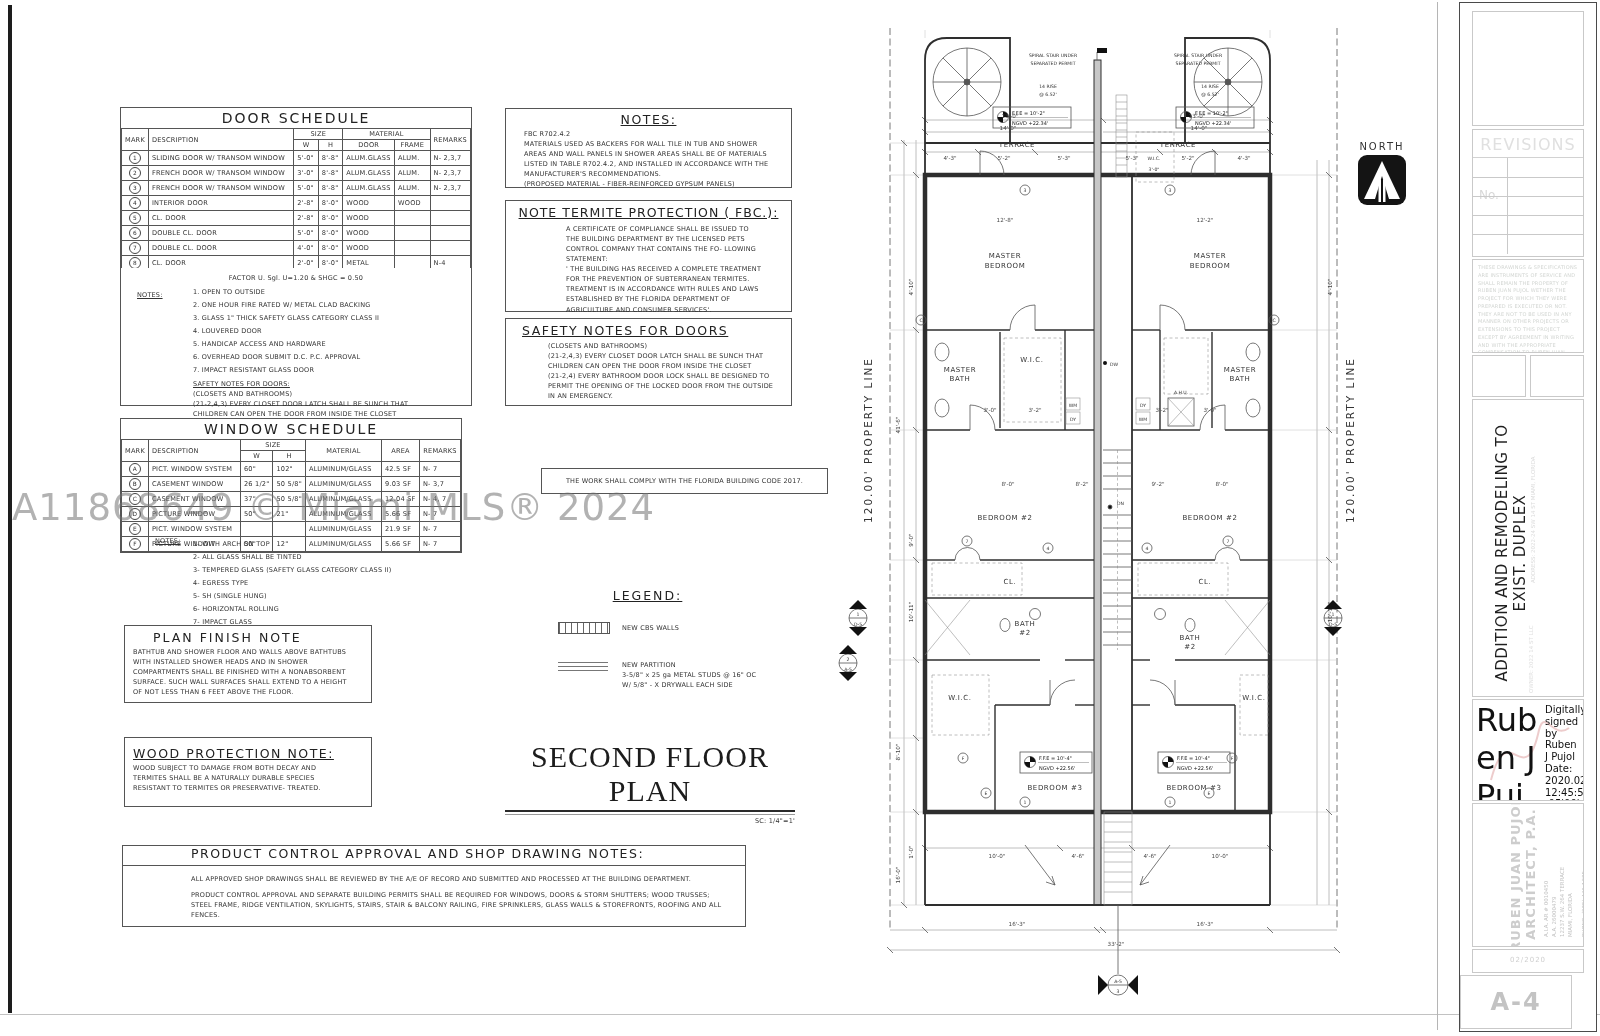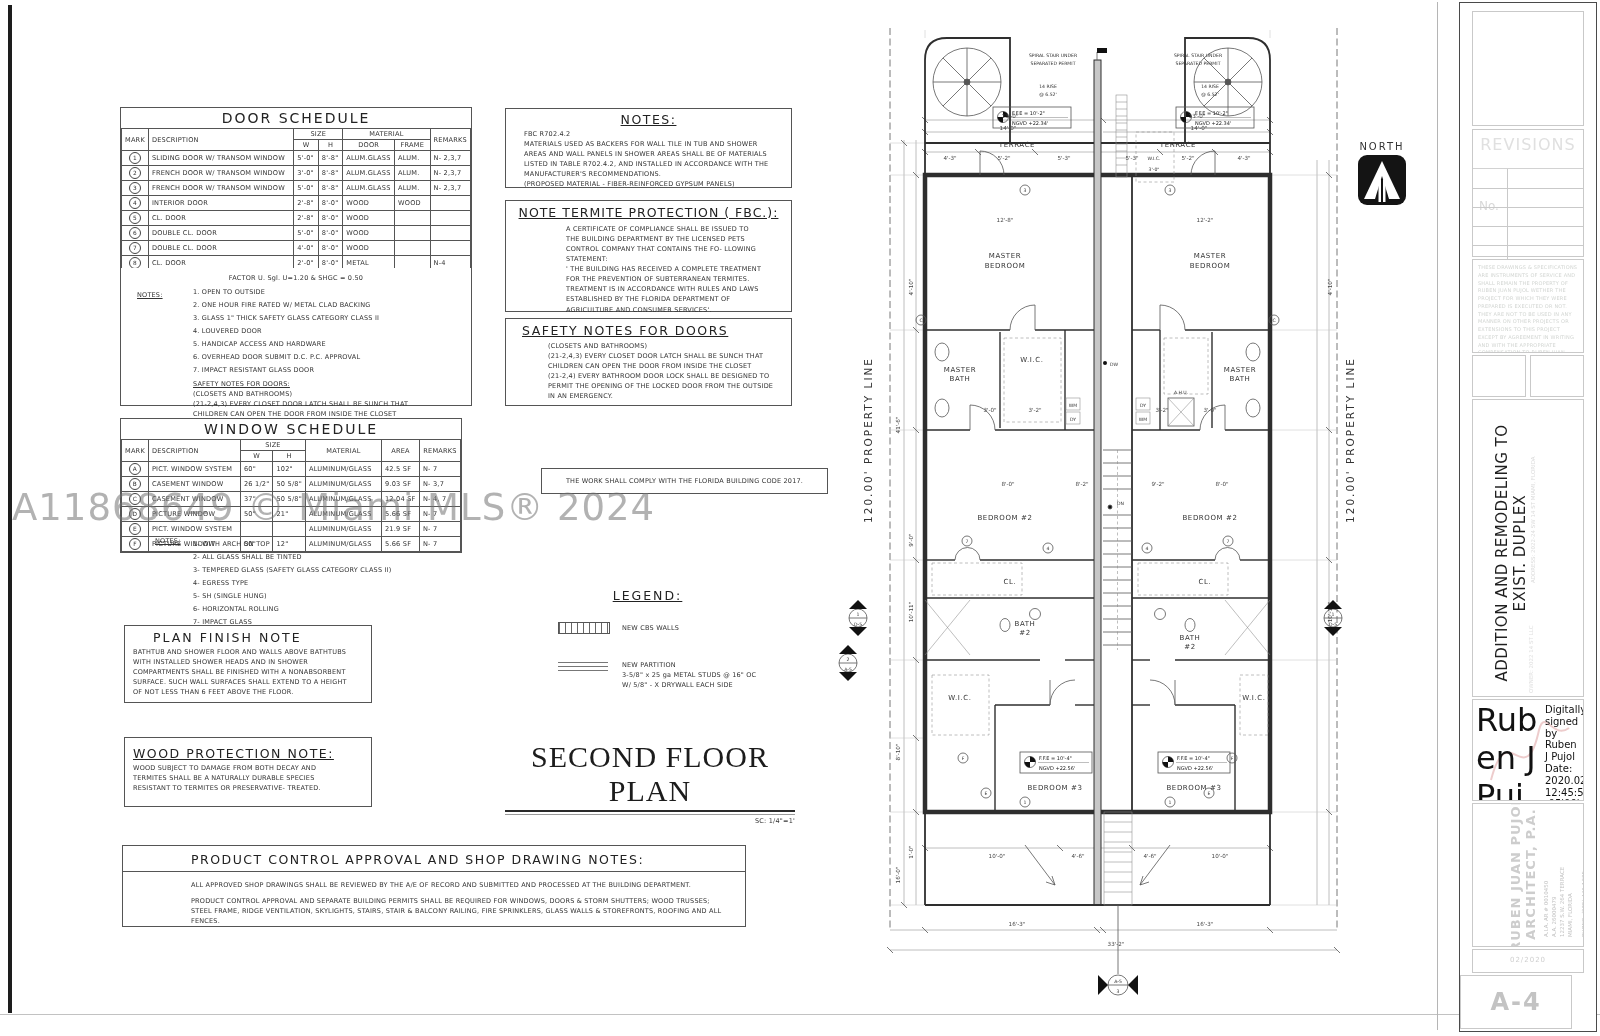--- a/index.html
+++ b/index.html
@@ -327,21 +327,21 @@
   <div class="abs box" style="left:124px;top:625px;width:246px;height:76px;">
     <div class="ntitle" style="margin:4px 0 2px 28px;letter-spacing:2px;">PLAN FINISH NOTE</div>
     <div class="small" style="margin:0 24px 0 8px;">BATHTUB AND SHOWER FLOOR AND WALLS ABOVE BATHTUBS WITH INSTALLED SHOWER HEADS AND IN SHOWER COMPARTMENTS SHALL BE FINISHED WITH A NONABSORBENT SURFACE. SUCH WALL SURFACES SHALL EXTEND TO A HEIGHT OF NOT LESS THAN 6 FEET ABOVE THE FLOOR.</div>
   </div>
   <div class="abs box" style="left:124px;top:737px;width:246px;height:68px;">
     <div class="ntitle u" style="margin:8px 0 2px 8px;letter-spacing:1.5px;">WOOD PROTECTION NOTE:</div>
     <div class="small" style="margin:0 40px 0 8px;">WOOD SUBJECT TO DAMAGE  FROM BOTH DECAY AND TERMITES SHALL BE A  NATURALLY DURABLE SPECIES RESISTANT TO   TERMITES OR PRESERVATIVE- TREATED.</div>
   </div>
 
   <div class="abs box" style="left:122px;top:845px;width:622px;height:80px;">
-    <div class="ntitle" style="margin:6px 0 4px 68px;letter-spacing:1.5px;border-bottom:0;">PRODUCT CONTROL APPROVAL AND SHOP DRAWING NOTES:</div>
+    <div class="ntitle" style="margin:0 0 4px 68px;letter-spacing:1.5px;border-bottom:0;">PRODUCT CONTROL APPROVAL AND SHOP DRAWING NOTES:</div>
     <div style="height:1px;background:#555;"></div>
     <div class="small" style="margin:8px 20px 0 68px;">ALL APPROVED SHOP DRAWINGS SHALL BE REVIEWED BY THE A/E OF RECORD AND  SUBMITTED AND PROCESSED AT THE BUILDING DEPARTMENT.</div>
     <div class="small" style="margin:6px 20px 0 68px;">PRODUCT CONTROL APPROVAL AND SEPARATE BUILDING PERMITS SHALL BE REQUIRED FOR WINDOWS, DOORS &amp; STORM SHUTTERS; WOOD TRUSSES; STEEL FRAME, RIDGE VENTILATION,  SKYLIGHTS, STAIRS, STAIR &amp; BALCONY RAILING, FIRE SPRINKLERS, GLASS WALLS &amp; STOREFRONTS, ROOFING AND ALL FENCES.</div>
   </div>
 
   <svg class="abs" style="left:820px;top:0;" width="640" height="1036" viewBox="0 0 640 1036">
 
     <g>
       <line x1="70" y1="28" x2="70" y2="930" class="t dsh"></line>
       <line x1="517" y1="28" x2="517" y2="930" class="t dsh"></line>
@@ -787,21 +787,21 @@
       <polygon points="562,176 555,199 569,199" fill="#141414"></polygon>
       <rect x="558.5" y="180" width="7" height="22" fill="#fff"></rect>
       <rect x="561" y="180" width="2" height="22" fill="#141414"></rect>
     </g>
   </svg>
 
   <div class="abs" style="left:1459px;top:2px;width:136px;height:1028px;border:1.5px solid #4a4a4a;background:#fff;">
     <div class="abs ltbox" style="left:12px;top:8px;width:110px;height:113px;"></div>
 
     <div class="abs ltbox" style="left:12px;top:126px;width:110px;height:126px;">
-      <div style="font-size:16px;color:#e0e0e0;text-align:center;letter-spacing:1px;border-bottom:1px solid #d2d2d2;padding:5px 0 14px;">REVISIONS</div>
+      <div style="font-size:16px;color:#e0e0e0;text-align:center;letter-spacing:1px;border-bottom:1px solid #d2d2d2;padding:5px 0 3px;">REVISIONS</div>
       <div style="position:relative;height:96px;">
         <div class="abs tb-line" style="left:34px;top:0;width:1px;height:96px;"></div>
         <div style="position:absolute;left:6px;top:18px;font-size:12px;color:#d8d8d8;margin-top:12px;">No.</div>
         <div class="abs tb-line" style="left:0;top:19px;width:110px;height:1px;"></div>
         <div class="abs tb-line" style="left:0;top:38px;width:110px;height:1px;"></div>
         <div class="abs tb-line" style="left:0;top:57px;width:110px;height:1px;"></div>
         <div class="abs tb-line" style="left:0;top:76px;width:110px;height:1px;"></div>
       </div>
     </div>
 

